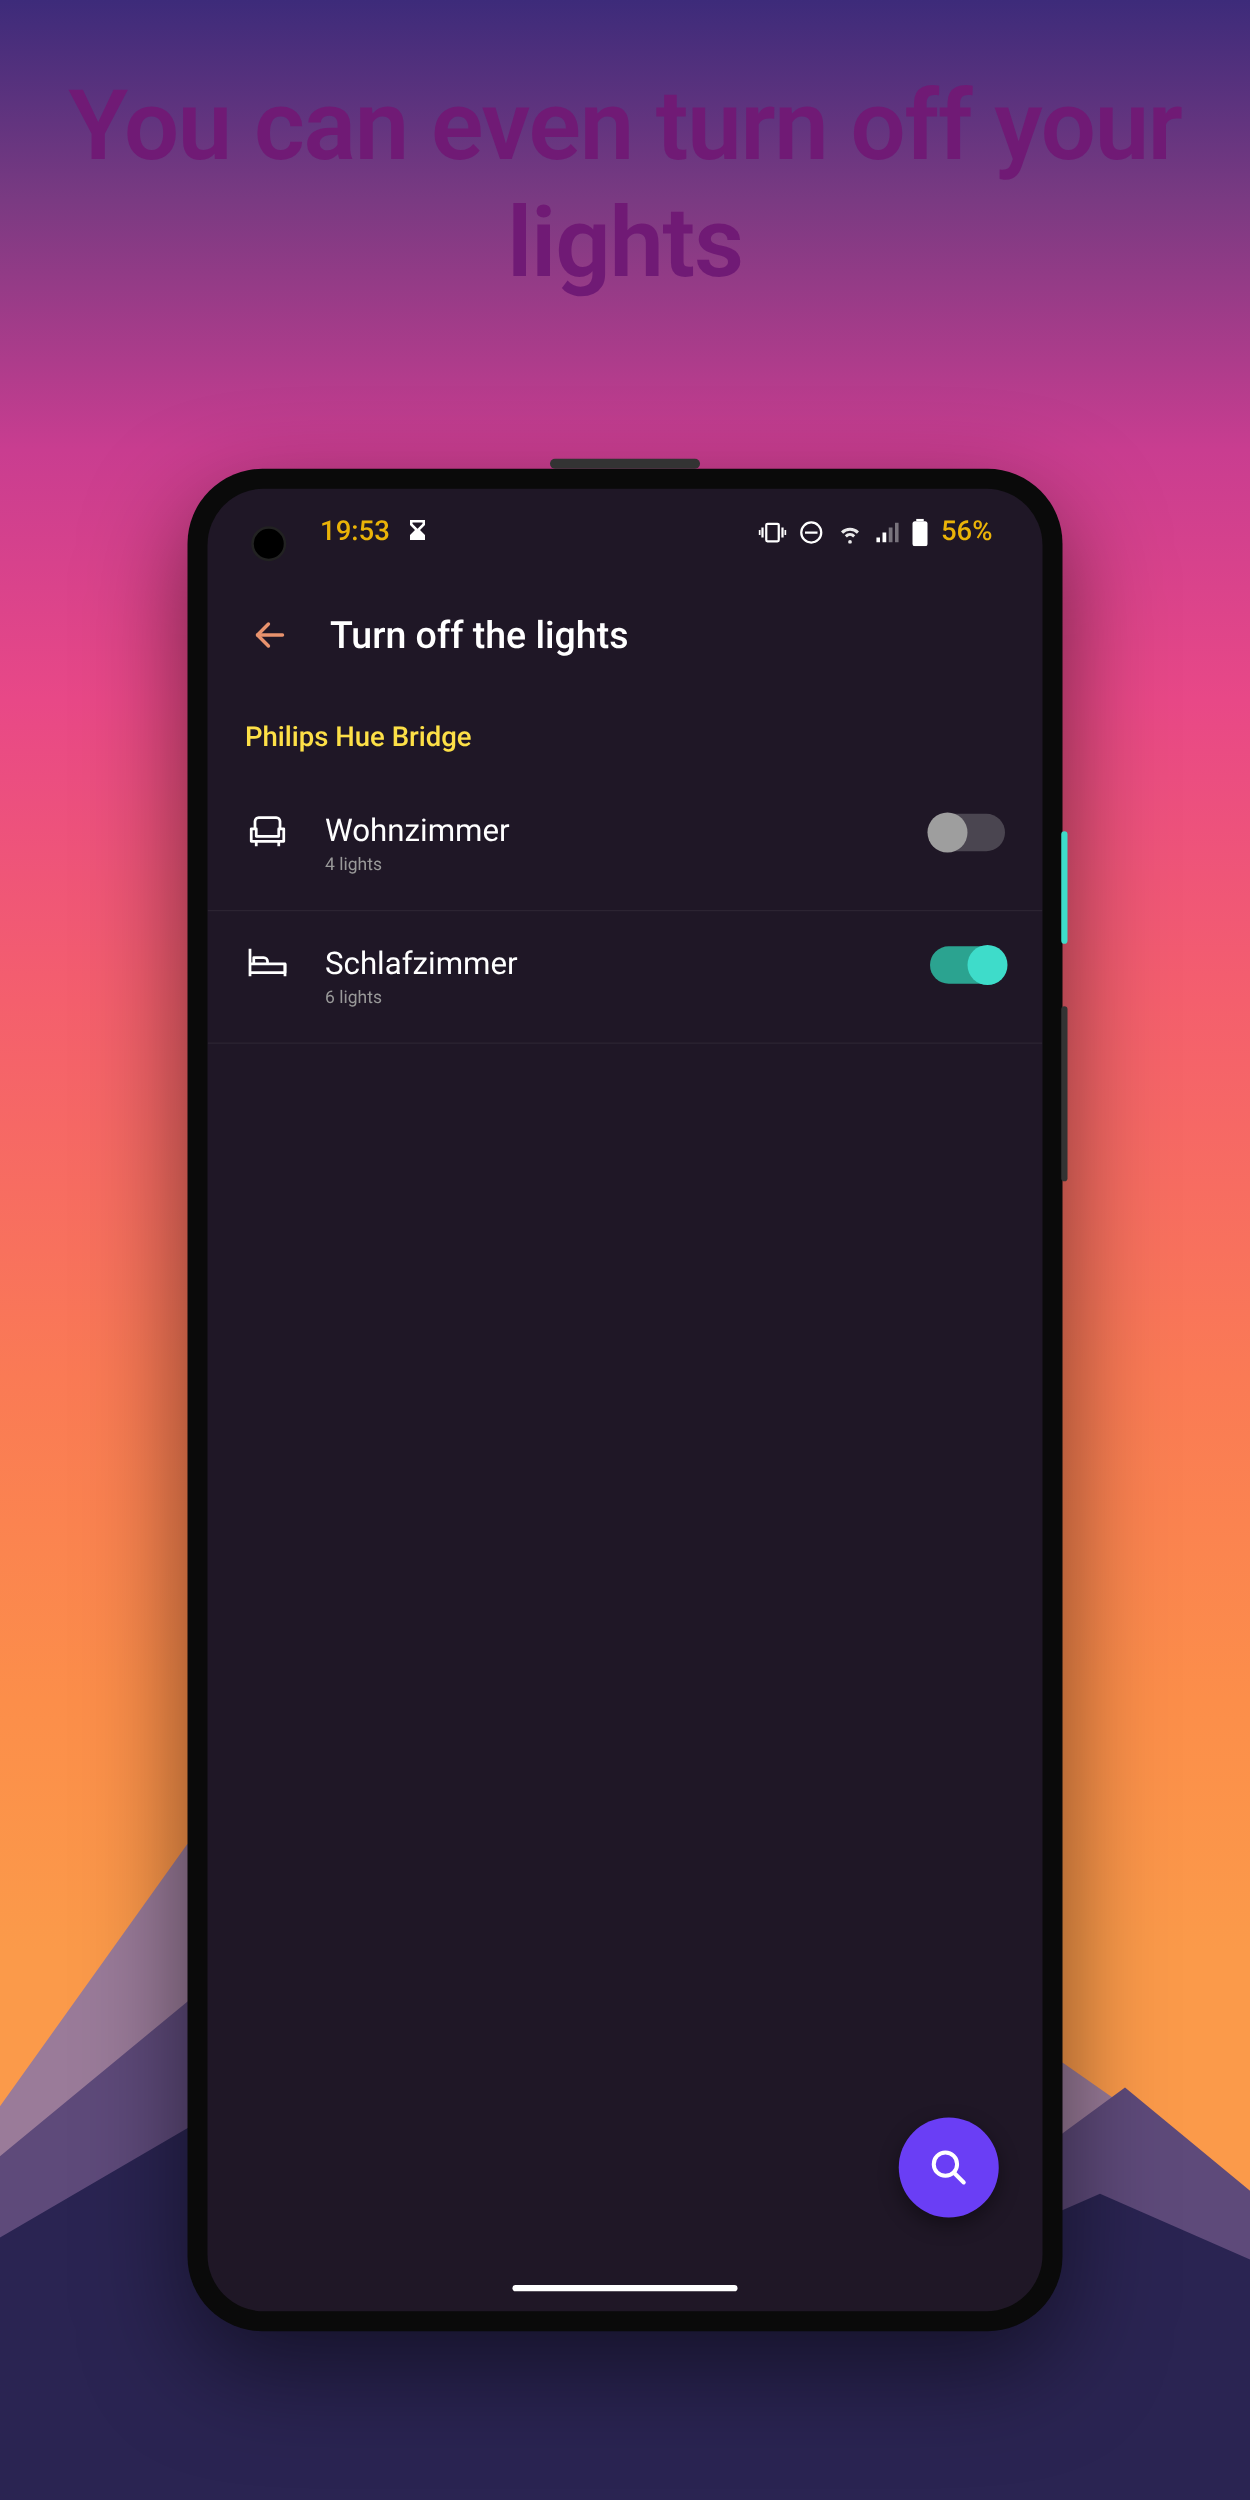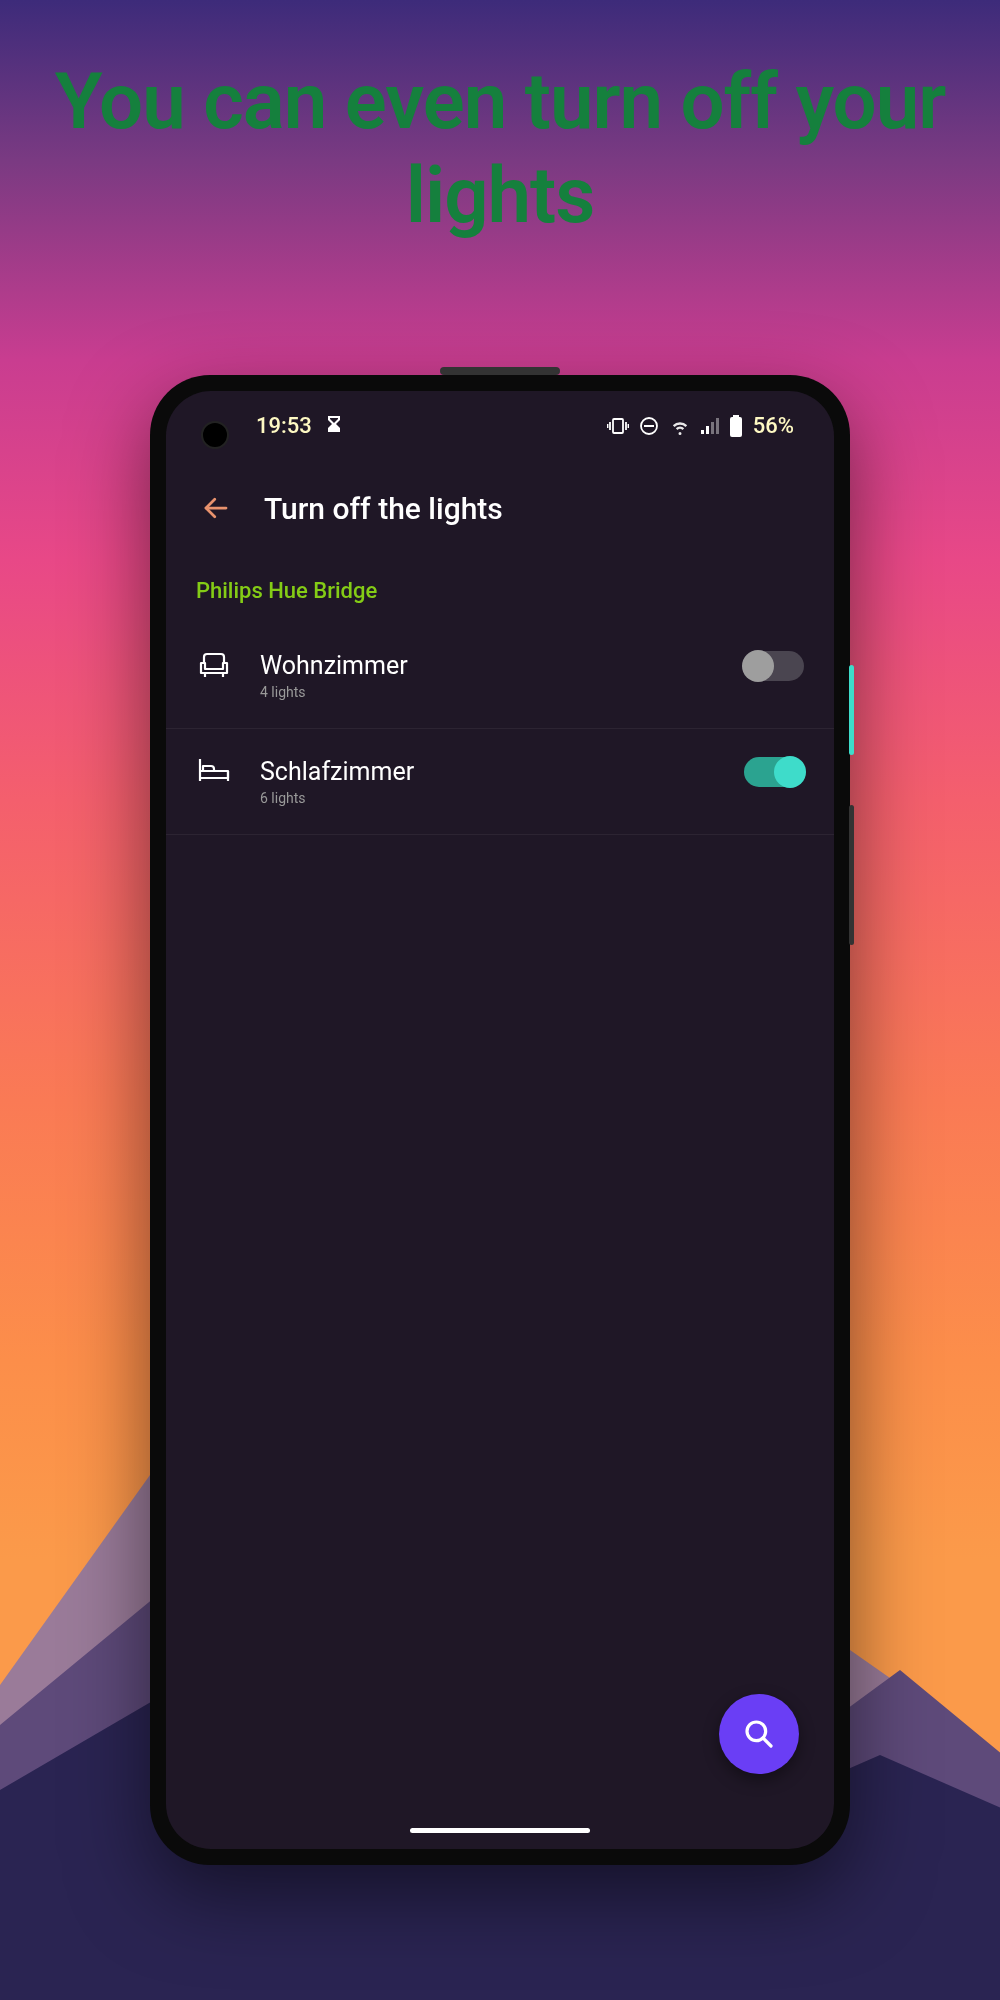--- a/index.html
+++ b/index.html
@@ -56,21 +56,21 @@
       height: 350px;
       background: #2a2452;
       clip-path: polygon(0 100%, 0 40%, 18% 10%, 38% 45%, 55% 25%, 72% 50%, 88% 30%, 100% 45%, 100% 100%);
     }
     .headline {
       position: absolute;
       top: 55px;
       left: 0;
       right: 0;
       text-align: center;
-      color: #15803d;
+      color: #701a75;
       font-size: 78px;
       font-weight: 600;
       line-height: 1.2;
       letter-spacing: -1px;
     }
     .phone {
       position: absolute;
       top: 375px;
       left: 50%;
       transform: translateX(-50%);
@@ -125,21 +125,21 @@
       width: 5px;
       height: 140px;
       background: #333;
       border-radius: 3px;
     }
     .status-bar {
       display: flex;
       justify-content: space-between;
       align-items: center;
       padding: 22px 40px 0 90px;
-      color: #fef9c3;
+      color: #eab308;
       font-size: 22px;
       font-weight: 500;
     }
     .status-left {
       display: flex;
       align-items: center;
       gap: 14px;
     }
     .status-right {
       display: flex;
@@ -163,21 +163,21 @@
       justify-content: center;
       width: 40px;
       height: 40px;
     }
     .page-title {
       color: #fff;
       font-size: 30px;
       font-weight: 500;
     }
     .section-header {
-      color: #84cc16;
+      color: #fde047;
       font-size: 22px;
       font-weight: 500;
       padding: 30px 30px 20px 30px;
     }
     .list-item {
       display: flex;
       align-items: flex-start;
       padding: 28px 30px;
       border-bottom: 1px solid rgba(255,255,255,0.06);
       gap: 28px;

